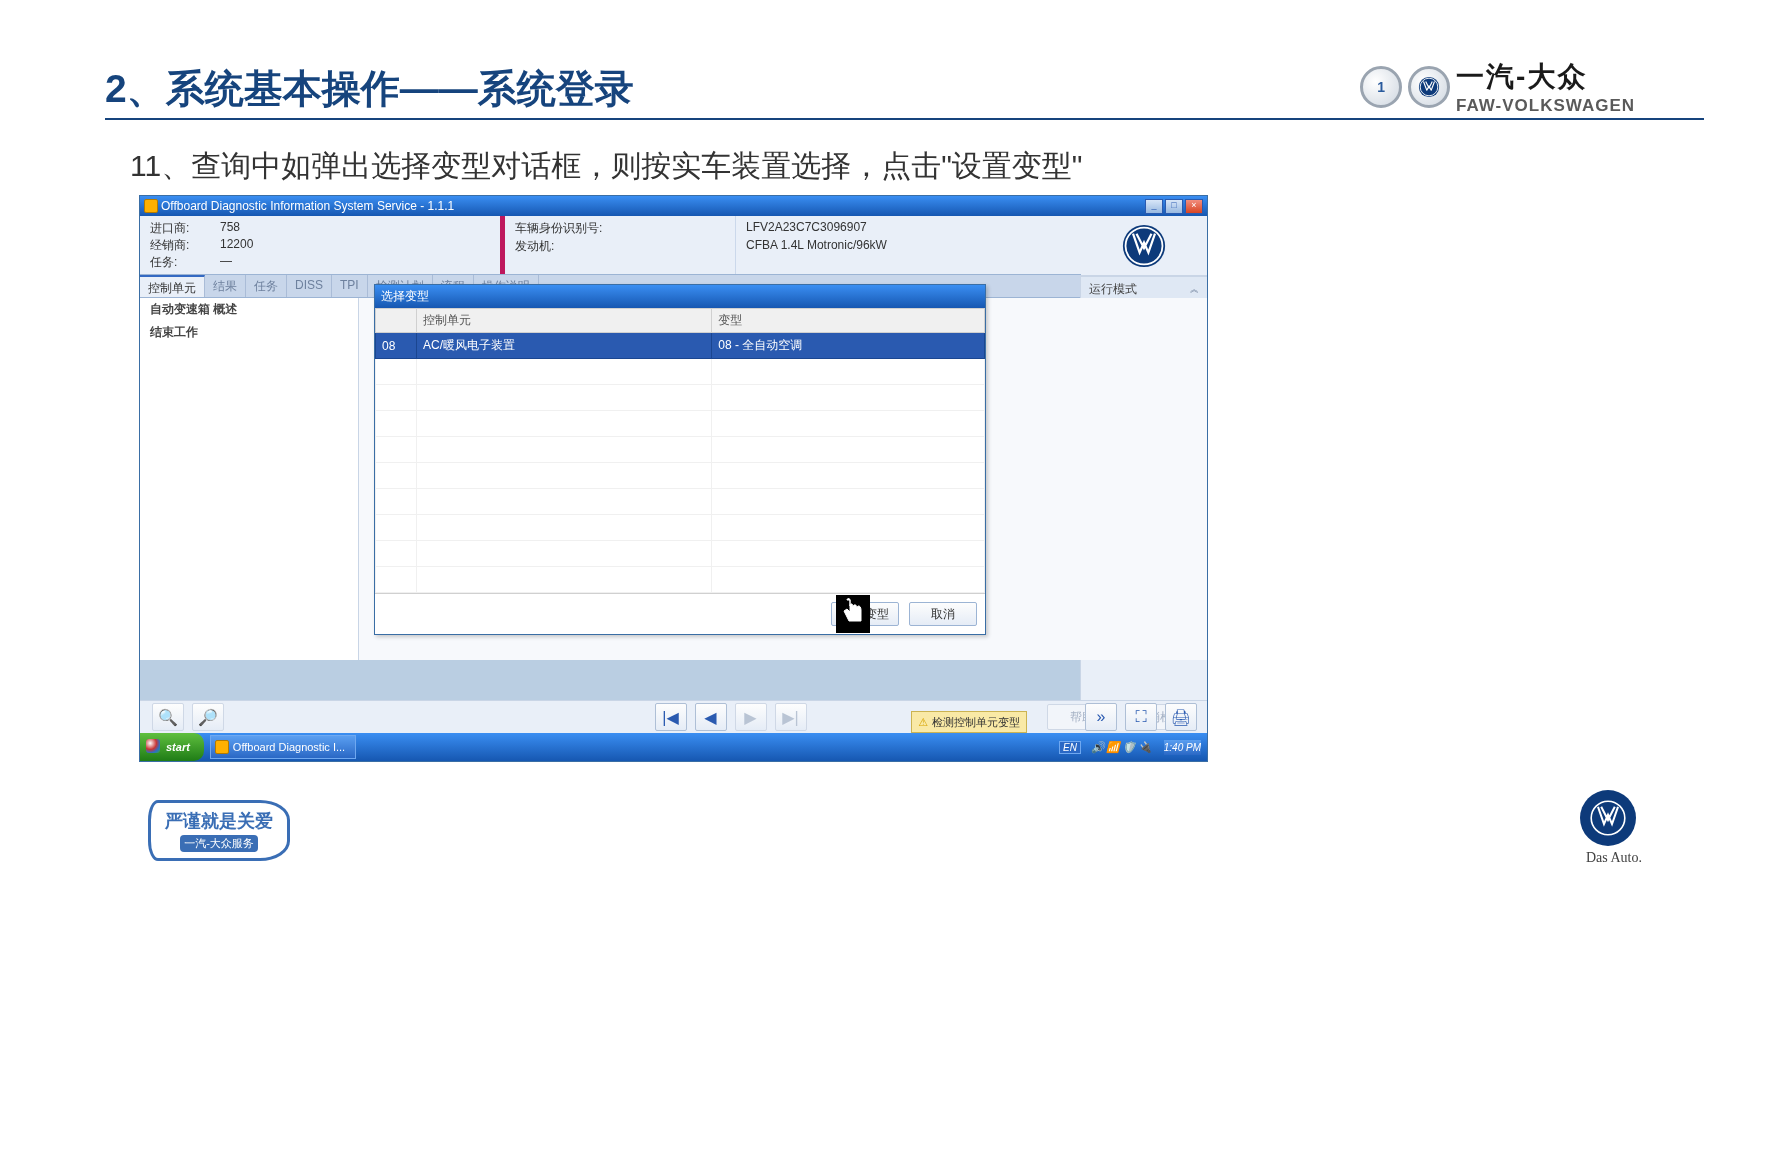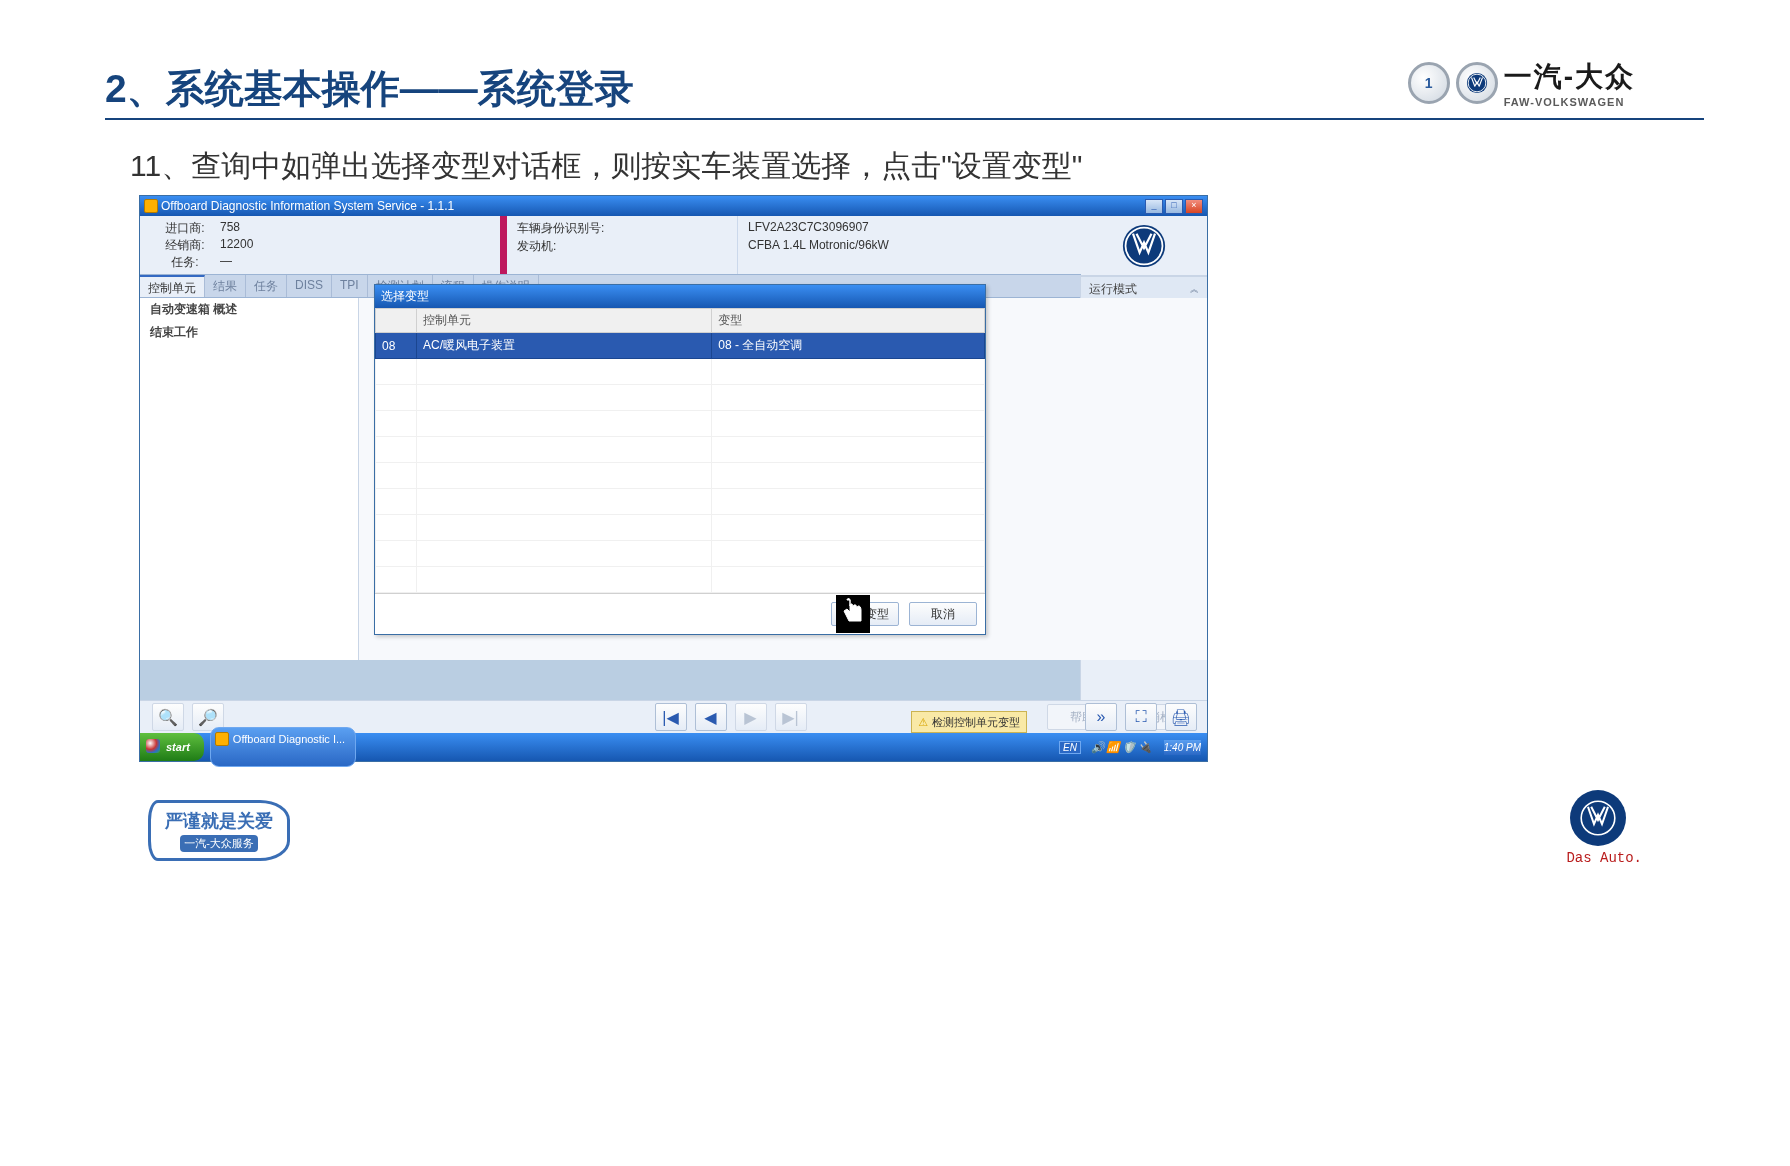--- a/index.html
+++ b/index.html
@@ -9,21 +9,21 @@
 .step-text{position:absolute;left:130px;top:146px;font-size:30px;color:#333;}
 .app-frame{position:absolute;left:139px;top:195px;width:1067px;height:565px;border:1px solid #3a6ea5;background:#bacee2;}
 .app-titlebar{height:20px;background:linear-gradient(to bottom,#3a8ef2,#1657b1);color:#fff;font-size:12px;display:flex;align-items:center;padding:0 4px;justify-content:space-between;}
 .tb-left{display:flex;align-items:flex-end;gap:3px;}
 .tb-icon{width:12px;height:12px;background:#ffb000;border:1px solid #b37a00;border-radius:2px;}
 .tb-controls{display:flex;gap:2px;}
 .tb-btn{width:16px;height:13px;border:1px solid #2a5ab0;background:linear-gradient(#d8e6f8,#98b9e0);font-size:9px;line-height:11px;text-align:center;color:#2a5ab0;}
 .tb-btn.close{background:linear-gradient(#f28d7d,#d74523);color:#fff;}
 .info-row{display:flex;background:#e9eff8;border-bottom:1px solid #9cb4d4;font-size:12px;color:#333;height:58px;}
 .info-block{display:flex;flex-direction:column;justify-content:space-between;padding:4px 10px;}
-.info-block.b1{width:340px;border-right:7px solid #be185d;text-align:center;}
+.info-block.b1{width:340px;border-right:5px solid #be185d;}
 .info-block.b2{width:210px;border-right:1px solid #cbd8eb;}
 .info-block.b3{width:220px;}
 .info-block.b4{flex:1;display:flex;flex-direction:row;align-items:center;justify-content:flex-end;gap:8px;padding-right:10px;}
 .info-line{display:flex;}
 .info-label{width:70px;}
 .svg-car{width:34px;height:16px;}
 .svg-x{width:22px;height:22px;color:#d23;}
 .svg-key{width:30px;height:14px;}
 .tabs{display:flex;background:#c8d6ea;height:22px;font-size:12px;border-bottom:1px solid #9cb4d4;}
 .tab{padding:3px 8px 0;border-right:1px solid #aabcd7;color:#6e819e;}
@@ -57,39 +57,39 @@
 .sb-manage::before{background:#c7d0dd;}
 .chev{font-size:9px;color:#6d7f9a;}
 .bottom-bar{position:absolute;left:0;right:0;bottom:28px;height:32px;border-top:1px solid #c9d5e6;background:#e9eff8;display:flex;align-items:center;padding:0 12px;justify-content:space-between;}
 .bb-group{display:flex;gap:8px;}
 .icon-btn{width:30px;height:26px;border:1px solid #aebfd6;background:linear-gradient(#fdfdfd,#e5ecf6);border-radius:2px;display:flex;align-items:center;justify-content:center;color:#2a5ab0;font-size:16px;}
 .icon-btn.dis{color:#b9c4d4;border-color:#cfd8e6;}
 .txt-btn{width:70px;height:26px;border:1px solid #cfd8e6;background:#f2f5fa;font-size:12px;color:#a7b3c6;border-radius:2px;}
 .taskbar{position:absolute;left:0;right:0;bottom:0;height:28px;background:linear-gradient(to bottom,#3a8ef2,#1657b1);display:flex;align-items:center;font-size:11px;color:#fff;}
 .start-btn{height:100%;padding:0 14px 0 26px;background:linear-gradient(to bottom,#5fbf3e,#1f7c16);border-radius:0 10px 10px 0;font-style:italic;font-weight:bold;position:relative;display:flex;align-items:center;}
 .start-btn::before{content:"";position:absolute;left:6px;top:6px;width:14px;height:14px;border-radius:3px;background:radial-gradient(circle at 30% 30%,#fff,#c73535 45%,#2b6fc7 70%,#3aab34);}
-.task-item{margin-left:6px;height:22px;padding:0 10px 16px 22px;background:linear-gradient(to bottom,#5a9ff1,#2a68c5);border:1px solid #6fa8f0;border-radius:9px;display:flex;align-items:center;position:relative;}
+.task-item{margin-left:6px;height:22px;padding:0 10px 0 22px;background:linear-gradient(to bottom,#5a9ff1,#2a68c5);border:1px solid #6fa8f0;border-radius:0;display:flex;align-items:center;position:relative;}
 .task-item::before{content:"";position:absolute;left:4px;top:4px;width:12px;height:12px;background:#ffb000;border:1px solid #b37a00;border-radius:2px;}
 .tray{margin-left:auto;display:flex;align-items:center;gap:10px;padding-right:6px;font-style:italic;}
 .tray-lang{background:#2a68c5;border:1px solid #6fa8f0;padding:0 3px;font-size:10px;}
 .tray-clock{background:linear-gradient(to bottom,#5a9ff1,#2a68c5);padding:2px 0;font-size:10px;}
 .warn-box{position:absolute;right:180px;bottom:28px;height:20px;background:#f9e9a6;border:1px solid #cbb352;font-size:11px;color:#333;padding:0 6px;display:flex;align-items:center;gap:4px;}
 .warn-box::before{content:"⚠";color:#d7a300;}
 .vw-head-logo{position:absolute;right:155px;top:58px;display:flex;align-items:center;gap:6px;}
 .vw-head-text{font-family:Arial;font-weight:bold;}
 .vw-head-cn{font-size:28px;color:#1a1a1a;letter-spacing:2px;}
-.vw-head-en{font-size:11px;color:#5a5a5a;letter-spacing:1px;}
+.vw-head-en{font-size:17px;color:#5a5a5a;letter-spacing:1px;}
 .badge-circle{width:36px;height:36px;border-radius:50%;border:3px solid #9aa4b0;display:flex;align-items:center;justify-content:center;background:radial-gradient(circle at 35% 35%,#fff,#cfd7e0);}
 .footer-stamp{position:absolute;left:148px;bottom:305px;}
 .footer-stamp-box{border:3px solid #3a6eb5;border-radius:10px 30px 30px 10px / 20px 20px 20px 20px;padding:6px 14px;color:#3a6eb5;text-align:center;background:#fff;}
 .footer-stamp-main{font-size:18px;font-weight:bold;}
 .footer-stamp-sub{font-size:11px;background:#3a6eb5;color:#fff;border-radius:4px;padding:1px 4px;display:inline-block;}
 .vw-foot{position:absolute;right:148px;bottom:300px;text-align:center;}
 .vw-foot-circle{width:56px;height:56px;border-radius:50%;background:#0d3a7a;display:flex;align-items:center;justify-content:center;margin:0 auto;}
-.vw-foot-slogan{font-family:Liberation Mono, monospace;font-size:14px;color:#b91c1c;margin-top:4px;margin-left:12px;}
+.vw-foot-slogan{font-family:Liberation Serif, serif;font-size:14px;color:#404040;margin-top:4px;margin-left:12px;}
 </style>
 </head>
 <body>
 
 <div class="slide">
   <div class="slide-title">2、系统基本操作——系统登录</div>
   <div class="title-rule"></div>
   <div class="step-text">11、查询中如弹出选择变型对话框，则按实车装置选择，点击"设置变型"</div>
 
   <div class="vw-head-logo">

